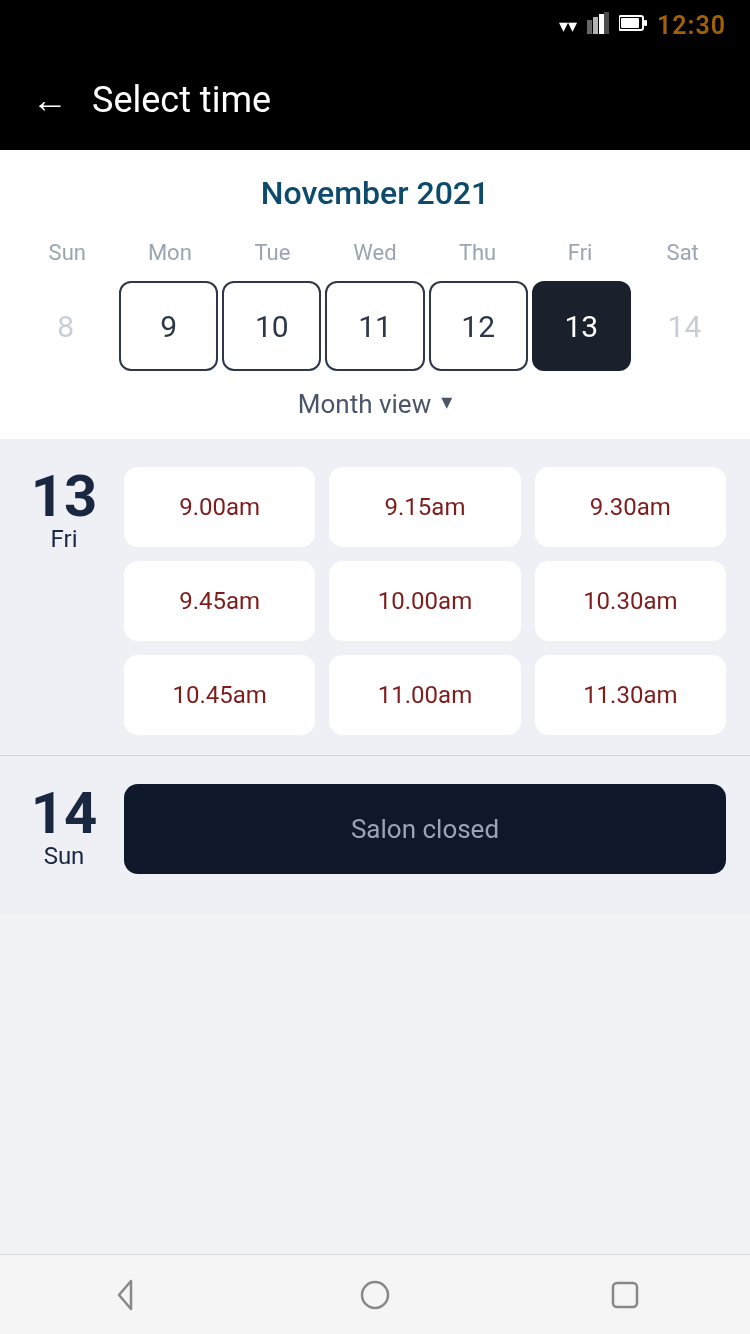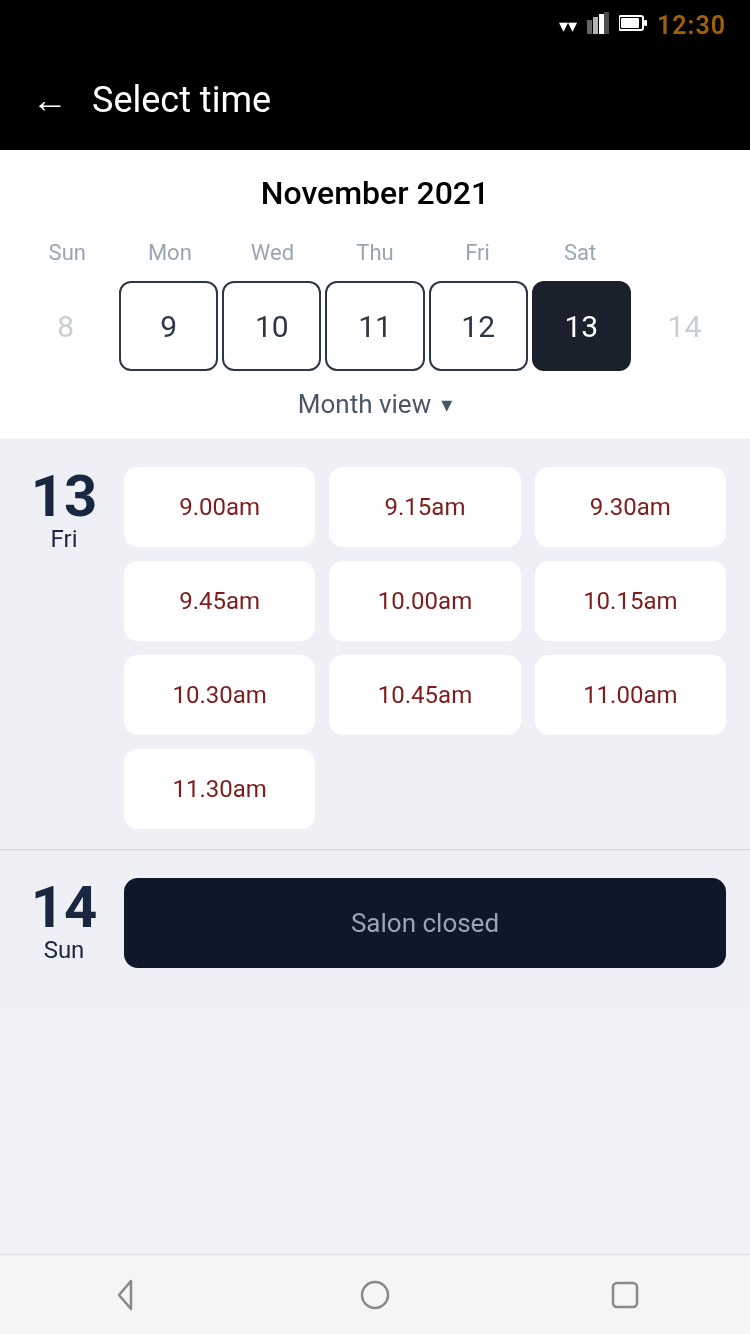--- a/index.html
+++ b/index.html
@@ -64,21 +64,21 @@
 
     
     .calendar-section {
       background: #fff;
       padding: 24px 16px 0;
     }
     .month-title {
       text-align: center;
       font-size: 32px;
       font-weight: 500;
-      color: #000000;
+      color: #0c4a6e;
       margin-bottom: 20px;
     }
 
     
     .day-headers {
       display: grid;
       grid-template-columns: repeat(7, 1fr);
       margin-bottom: 8px;
     }
     .day-header {
@@ -116,21 +116,21 @@
     }
     .cal-day.selected {
       background: #1a202c;
       color: #fff;
       border: none;
     }
 
     
     .month-view-row {
       display: flex;
-      align-items: center;
+      align-items: flex-start;
       justify-content: center;
       padding: 18px 0 20px;
       gap: 10px;
       cursor: pointer;
     }
     .month-view-label {
       font-size: 26px;
       color: #4a5568;
     }
     .chevron-down {
@@ -266,20 +266,21 @@
   <button class="back-button">←</button>
   <span class="header-title">Select time</span>
 </div>
 
 <div class="calendar-section">
   <div class="month-title">November 2021</div>
 
   <div class="day-headers">
     <div class="day-header">Sun</div>
     <div class="day-header">Mon</div>
+    <div class="day-header">Tue</div>
     <div class="day-header">Wed</div>
     <div class="day-header">Thu</div>
     <div class="day-header">Fri</div>
     <div class="day-header">Sat</div>
   </div>
 
   <div class="calendar-row">
     <div class="cal-day inactive">8</div>
     <div class="cal-day has-border">9</div>
     <div class="cal-day has-border">10</div>
@@ -302,21 +303,20 @@
       <div class="day-label">
         <span class="day-number">13</span>
         <span class="day-name">Fri</span>
       </div>
       <div class="time-slots-grid">
         <div class="time-slot">9.00am</div>
         <div class="time-slot">9.15am</div>
         <div class="time-slot">9.30am</div>
         <div class="time-slot">9.45am</div>
         <div class="time-slot">10.00am</div>
-        <div class="time-slot">10.15am</div>
         <div class="time-slot">10.30am</div>
         <div class="time-slot">10.45am</div>
         <div class="time-slot">11.00am</div>
         <div class="time-slot">11.30am</div>
       </div>
     </div>
   </div>
 
   <div class="day-section">
     <div class="day-section-inner">

